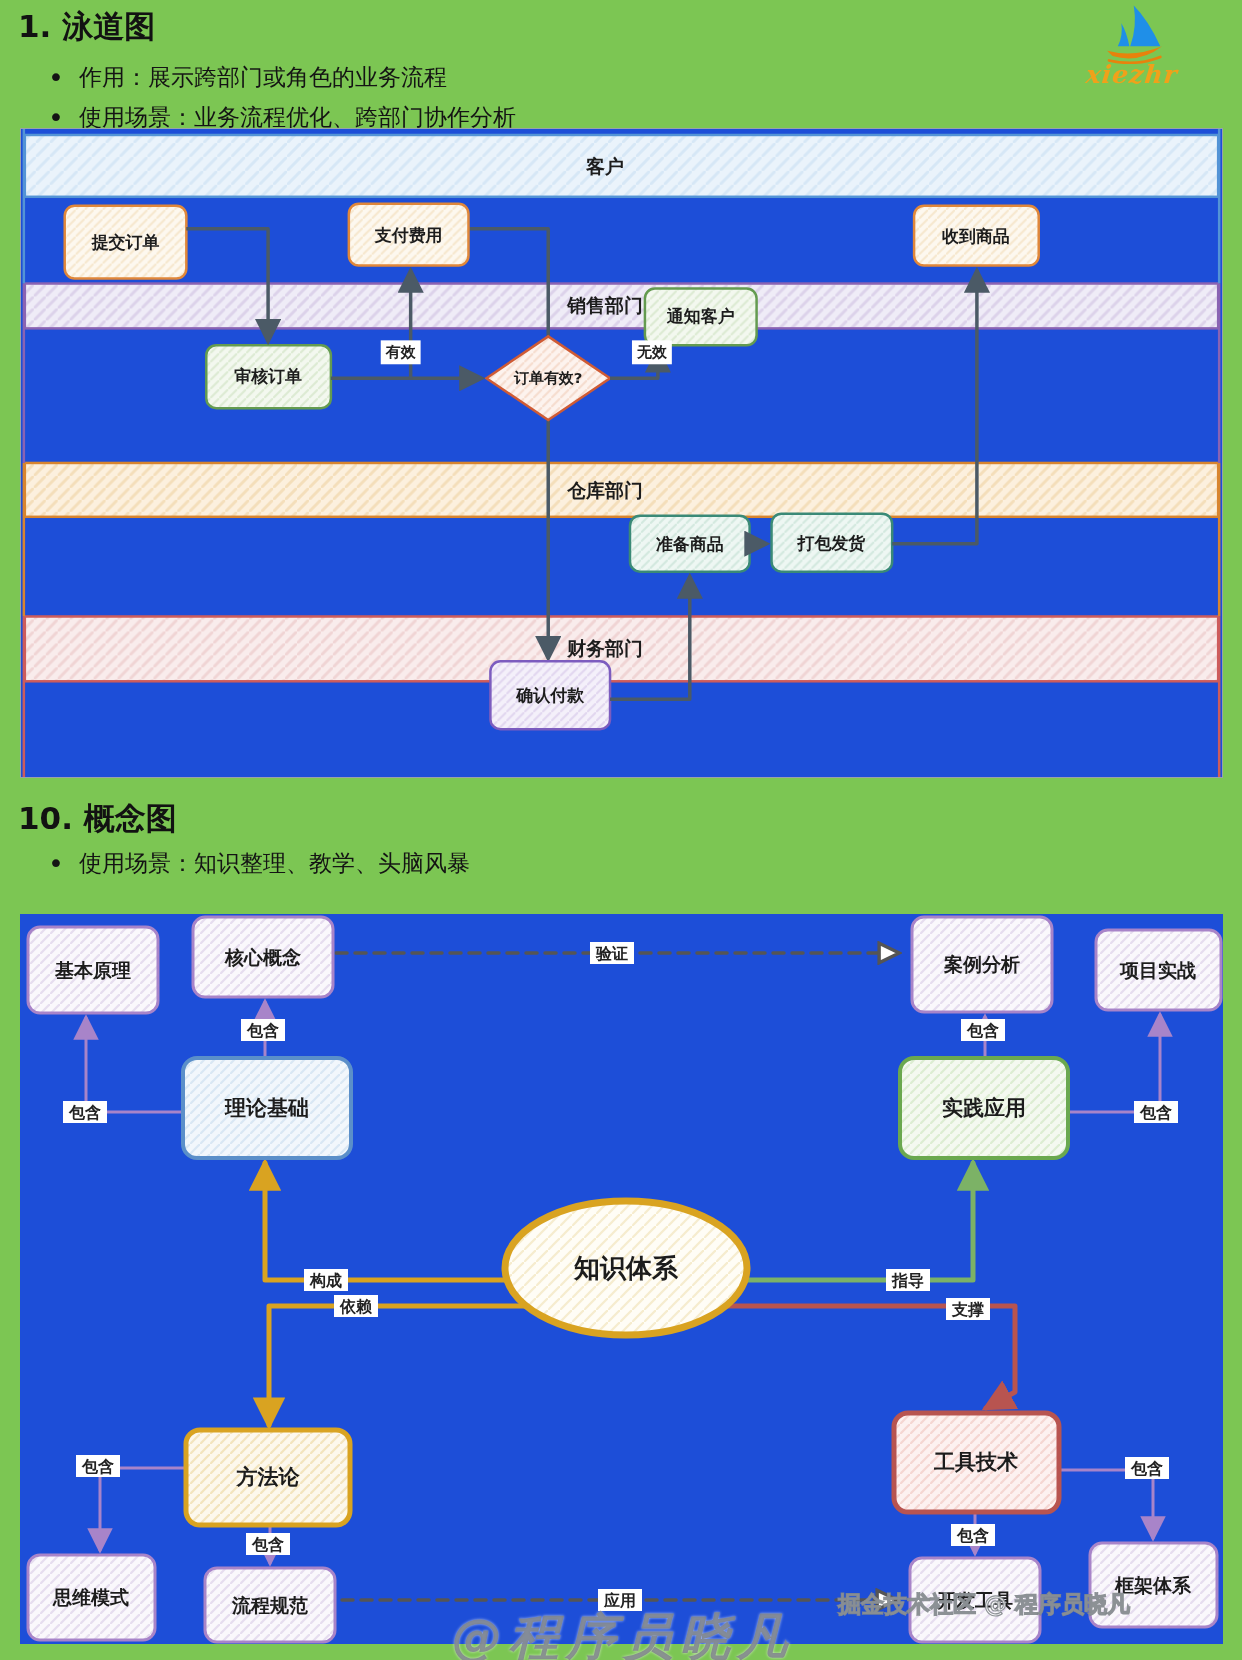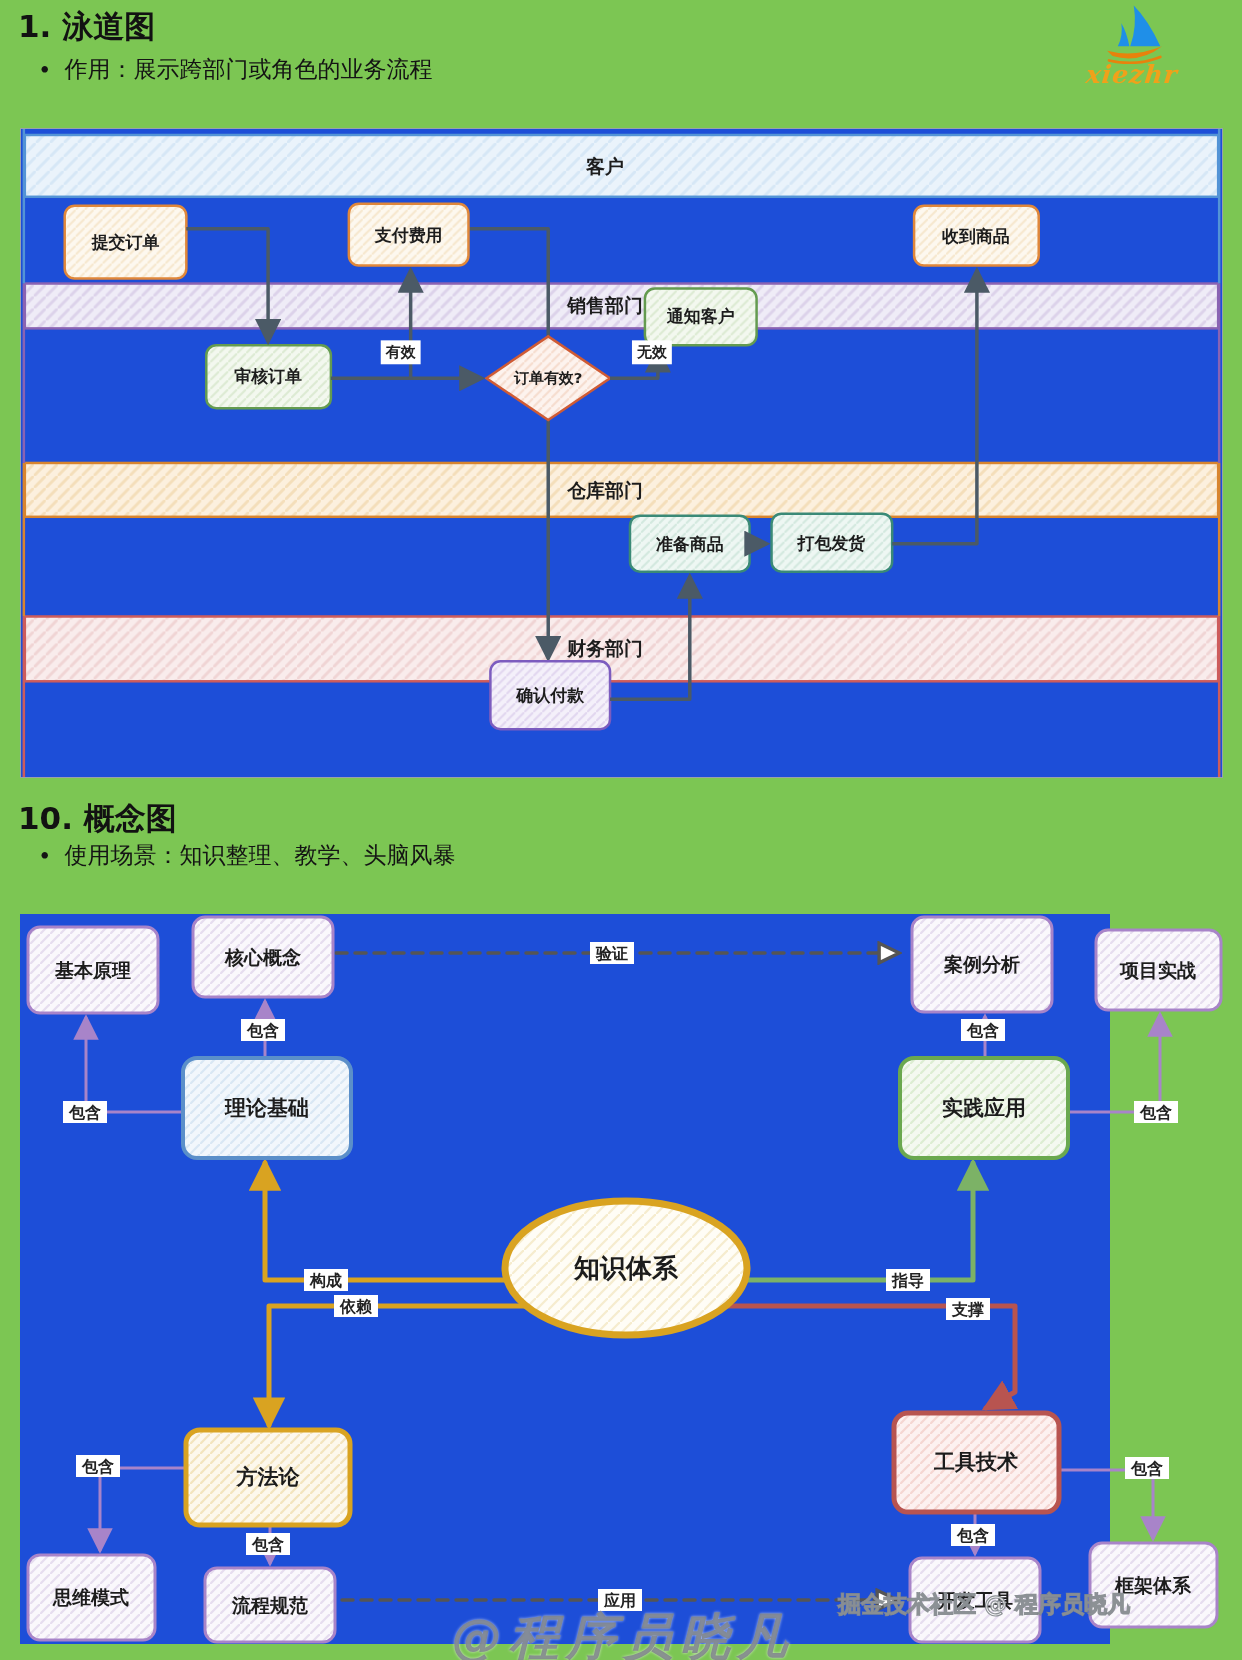--- a/index.html
+++ b/index.html
@@ -4,28 +4,28 @@
 <style>
   html,body{margin:0;padding:0;}
   body{
     width:1242px;height:1660px;overflow:hidden;position:relative;
     background:#7cc653;
     font-family:"DejaVu Sans","Liberation Sans",sans-serif;
   }
   .sec-title{position:absolute;left:18px;font-size:31px;font-weight:700;color:#121212;}
   #sec9-title{top:6px;}
   #sec10-title{top:798px;text-align:center;}
-  .bullets{position:absolute;left:40px;margin:0;padding:0;list-style:none;font-family:Liberation Serif, serif;}
+  .bullets{position:absolute;left:40px;margin:8px;padding:0;list-style:none;}
   #sec9-bullets{top:54px;}
   #sec10-bullets{top:840px;}
   .bullets li{font-size:23px;color:#141414;margin-bottom:9px;display:flex;align-items:baseline;}
   .bullets li::before{content:"\2022";font-size:27px;margin-right:15px;line-height:1;position:relative;top:2px;}
   .panel{position:absolute;left:20px;background:#1d4ed8;box-sizing:border-box;}
   #swim-panel{top:128px;width:1203px;height:650px;border:1px solid #99a2a9;}
-  #concept-panel{top:914px;width:1090px;height:730px;}
+  #concept-panel{top:914px;width:1203px;height:730px;}
   #logo{position:absolute;left:1076px;top:2px;width:112px;text-align:center;z-index:3;}
   #logo-text{font-family:"DejaVu Serif","Liberation Serif",serif;font-style:italic;font-weight:700;
     font-size:25px;color:#f0a11a;margin-top:-8px;letter-spacing:1px;transform:skewX(-6deg);}
   .wm-center{position:absolute;left:452px;top:1604px;font-size:50px;font-weight:700;font-style:italic;
     color:rgba(125,130,136,0.85);letter-spacing:7px;text-shadow:0 0 3px rgba(255,255,255,0.65);z-index:6;white-space:nowrap;}
   .wm-right{position:absolute;left:838px;top:1589px;font-size:23px;font-weight:700;
     color:rgba(252,252,252,0.80);-webkit-text-stroke:1.2px rgba(128,133,138,0.9);
     letter-spacing:0px;z-index:6;white-space:nowrap;}
   svg text{font-family:"DejaVu Sans","Liberation Sans",sans-serif;}
   .lane-label{font-size:19px;font-weight:700;fill:#1c1c1c;}
@@ -38,20 +38,23 @@
   .c-edge-label{font-size:16px;font-weight:600;fill:#222;}
 </style>
 </head>
 <body>
 
 <div class="sec-title" id="sec9-title">1. 泳道图</div>
 <ul class="bullets" id="sec9-bullets">
   <li>
       <span>作用：展示跨部门或角色的业务流程</span>
     </li>
+  <li>
+      <span>使用场景：业务流程优化、跨部门协作分析</span>
+    </li>
 </ul>
 
 <div id="logo">
   <svg width="84" height="62" viewBox="0 0 84 70">
     <path d="M44,4 Q48,28 40,50 L74,50 Q60,20 44,4 Z" fill="#1f8fe8"></path>
     <path d="M30,24 Q32,38 26,50 L39,50 Q36,34 30,24 Z" fill="#1f8fe8"></path>
     <path d="M14,55 Q44,63 76,50 Q50,70 20,61 Z" fill="#e8820c"></path>
     <path d="M16,66 Q46,73 74,62" fill="none" stroke="#e8820c" stroke-width="3" stroke-linecap="round"></path>
   </svg>
   <div id="logo-text">xiezhr</div>

